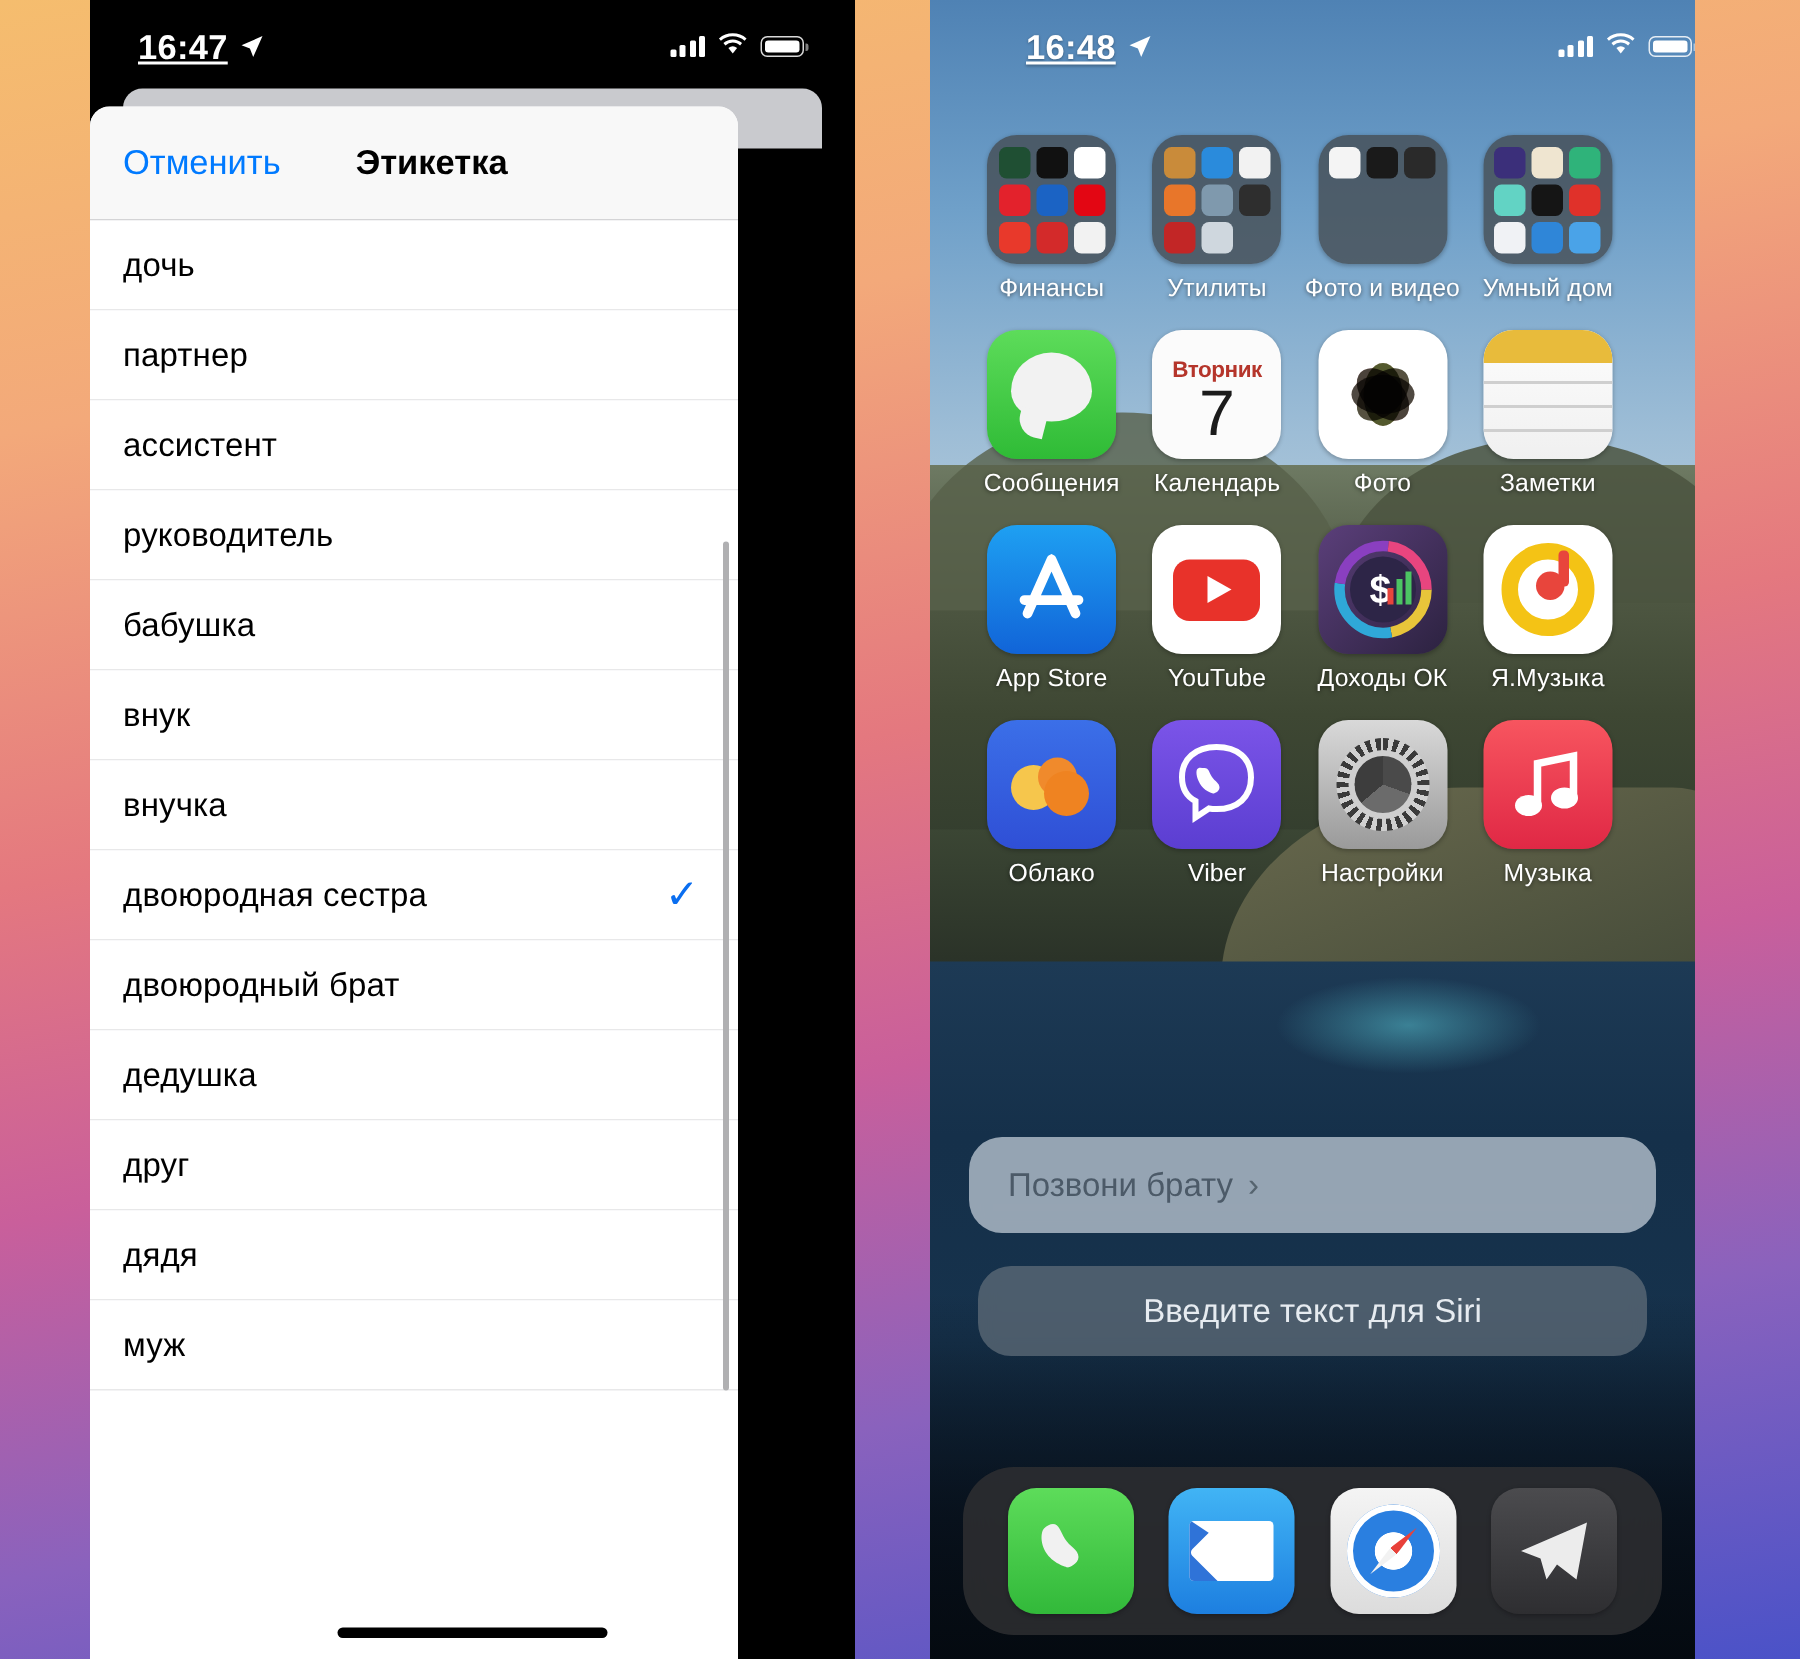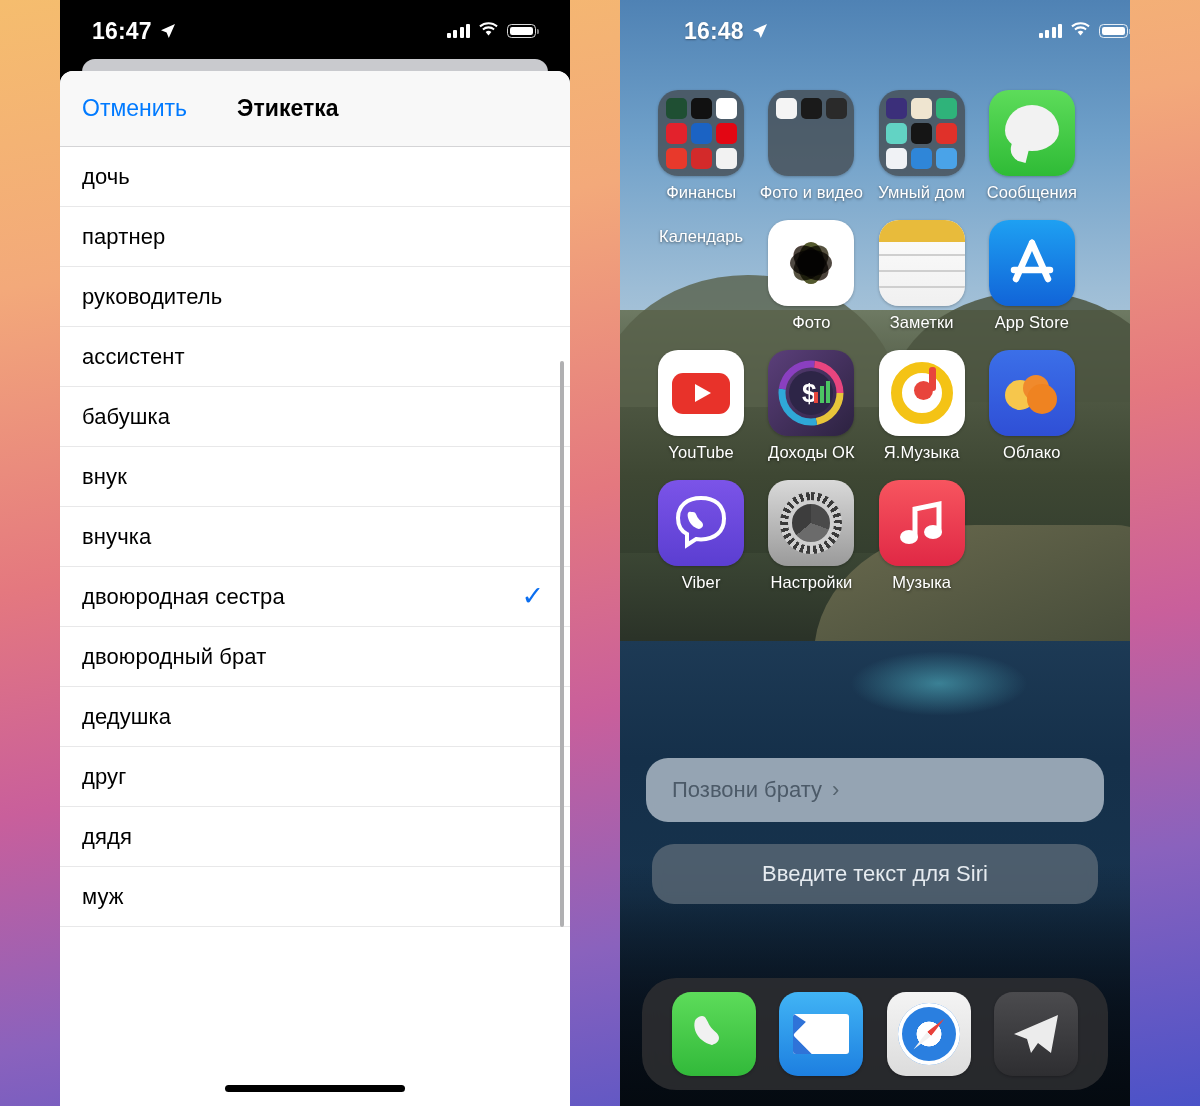--- a/index.html
+++ b/index.html
@@ -11,21 +11,21 @@
   }
 
   
   #left-phone {
     position: absolute; left: 60px; top: 0; width: 510px; height: 1106px;
     background: #000; overflow: hidden;
   }
   .statusbar {
     position: relative; height: 62px; width: 100%;
     display: flex; align-items: center; justify-content: space-between;
-    padding: 0 34px 0 32px; color: #fff;
+    padding: 0 34px 0 32px; color: #fff; text-decoration: underline;
   }
   .sb-left { display: flex; align-items: center; gap: 8px; }
   .sb-time { font-size: 23px; font-weight: 600; letter-spacing: .2px; }
   .sb-right { display: flex; align-items: center; gap: 9px; }
   .loc-arrow { width: 16px; height: 16px; display: block; }
   .bars { display: flex; align-items: flex-end; gap: 2.5px; height: 14px; }
   .bars i { display: block; width: 4px; background: #fff; border-radius: 1px; }
   .bars i:nth-child(1) { height: 5px; }
   .bars i:nth-child(2) { height: 8px; }
   .bars i:nth-child(3) { height: 11px; }
@@ -39,21 +39,21 @@
     background: rgba(255,255,255,.5); border-radius: 0 1.5px 1.5px 0;
   }
   .batt span { display: block; width: 100%; height: 100%; background: #fff; border-radius: 2.2px; }
 
   
   .sheet-behind {
     position: absolute; left: 22px; top: 59px; width: 466px; height: 40px;
     background: #c9cace; border-radius: 13px 13px 0 0;
   }
   .sheet {
-    position: absolute; left: 0; top: 71px; width: 510px; height: 1035px;
+    position: absolute; left: 0; top: 71px; width: 432px; height: 1035px;
     background: #fff; border-radius: 13px 13px 0 0; overflow: hidden;
   }
   .sheet-nav {
     height: 76px; background: #f8f8f8; border-bottom: 1px solid #d4d4d6;
     display: flex; align-items: center; padding: 0 0 0 22px; position: relative;
   }
   .nav-cancel { font-size: 23px; color: #007aff; cursor: pointer; }
   .nav-title { font-size: 23px; font-weight: 700; color: #000; margin-left: 50px; }
 
   .list { position: relative; }
@@ -266,24 +266,24 @@
     </div>
     <div class="list" id="label-list">
       <div class="scrolltrack"></div>
         <div class="list-row">
           <span class="lbl">дочь</span>
         </div>
         <div class="list-row">
           <span class="lbl">партнер</span>
         </div>
         <div class="list-row">
+          <span class="lbl">ассистент</span>
+        </div>
+        <div class="list-row">
           <span class="lbl">руководитель</span>
-        </div>
-        <div class="list-row">
-          <span class="lbl">ассистент</span>
         </div>
         <div class="list-row">
           <span class="lbl">бабушка</span>
         </div>
         <div class="list-row">
           <span class="lbl">внук</span>
         </div>
         <div class="list-row">
           <span class="lbl">внучка</span>
         </div>
@@ -361,20 +361,34 @@
           <span class="mini" style="background: rgb(27, 99, 196);"></span>
           <span class="mini" style="background: rgb(227, 6, 19);"></span>
           <span class="mini" style="background: rgb(232, 57, 43);"></span>
           <span class="mini" style="background: rgb(211, 42, 42);"></span>
           <span class="mini" style="background: rgb(242, 242, 242);"></span>
         </div>
         <div class="app-label">Финансы</div>
       </div>
       <div class="app">
         <div class="app-tile folder">
+          <span class="mini" style="background: rgb(201, 139, 58);"></span>
+          <span class="mini" style="background: rgb(42, 139, 220);"></span>
+          <span class="mini" style="background: rgb(242, 242, 242);"></span>
+          <span class="mini" style="background: rgb(232, 118, 42);"></span>
+          <span class="mini" style="background: rgb(127, 153, 173);"></span>
+          <span class="mini" style="background: rgb(46, 46, 46);"></span>
+          <span class="mini" style="background: rgb(194, 38, 38);"></span>
+          <span class="mini" style="background: rgb(207, 215, 222);"></span>
+          <span class="mini" style="background: transparent;"></span>
+        </div>
+        <div class="app-label">Утилиты</div>
+      </div>
+      <div class="app">
+        <div class="app-tile folder">
           <span class="mini" style="background: rgb(244, 244, 244);"></span>
           <span class="mini" style="background: rgb(26, 26, 26);"></span>
           <span class="mini" style="background: rgb(42, 42, 42);"></span>
           <span class="mini" style="background: transparent;"></span>
           <span class="mini" style="background: transparent;"></span>
           <span class="mini" style="background: transparent;"></span>
           <span class="mini" style="background: transparent;"></span>
           <span class="mini" style="background: transparent;"></span>
           <span class="mini" style="background: transparent;"></span>
         </div>
@@ -395,20 +409,24 @@
         <div class="app-label">Умный дом</div>
       </div>
       <div class="app">
         <div class="app-tile ic-messages">
           <span class="bubble"></span>
           <span class="tail"></span>
         </div>
         <div class="app-label">Сообщения</div>
       </div>
       <div class="app">
+        <div class="app-tile ic-calendar">
+          <div class="cal-day">Вторник</div>
+          <div class="cal-num">7</div>
+        </div>
         <div class="app-label">Календарь</div>
       </div>
       <div class="app">
         <div class="app-tile ic-photos">
           <span class="petal" style="background: rgb(242, 184, 30); transform: rotate(0deg);"></span>
           <span class="petal" style="background: rgb(143, 198, 61); transform: rotate(45deg);"></span>
           <span class="petal" style="background: rgb(76, 174, 76); transform: rotate(90deg);"></span>
           <span class="petal" style="background: rgb(58, 176, 200); transform: rotate(135deg);"></span>
           <span class="petal" style="background: rgb(63, 99, 192); transform: rotate(180deg);"></span>
           <span class="petal" style="background: rgb(123, 79, 181); transform: rotate(225deg);"></span>

